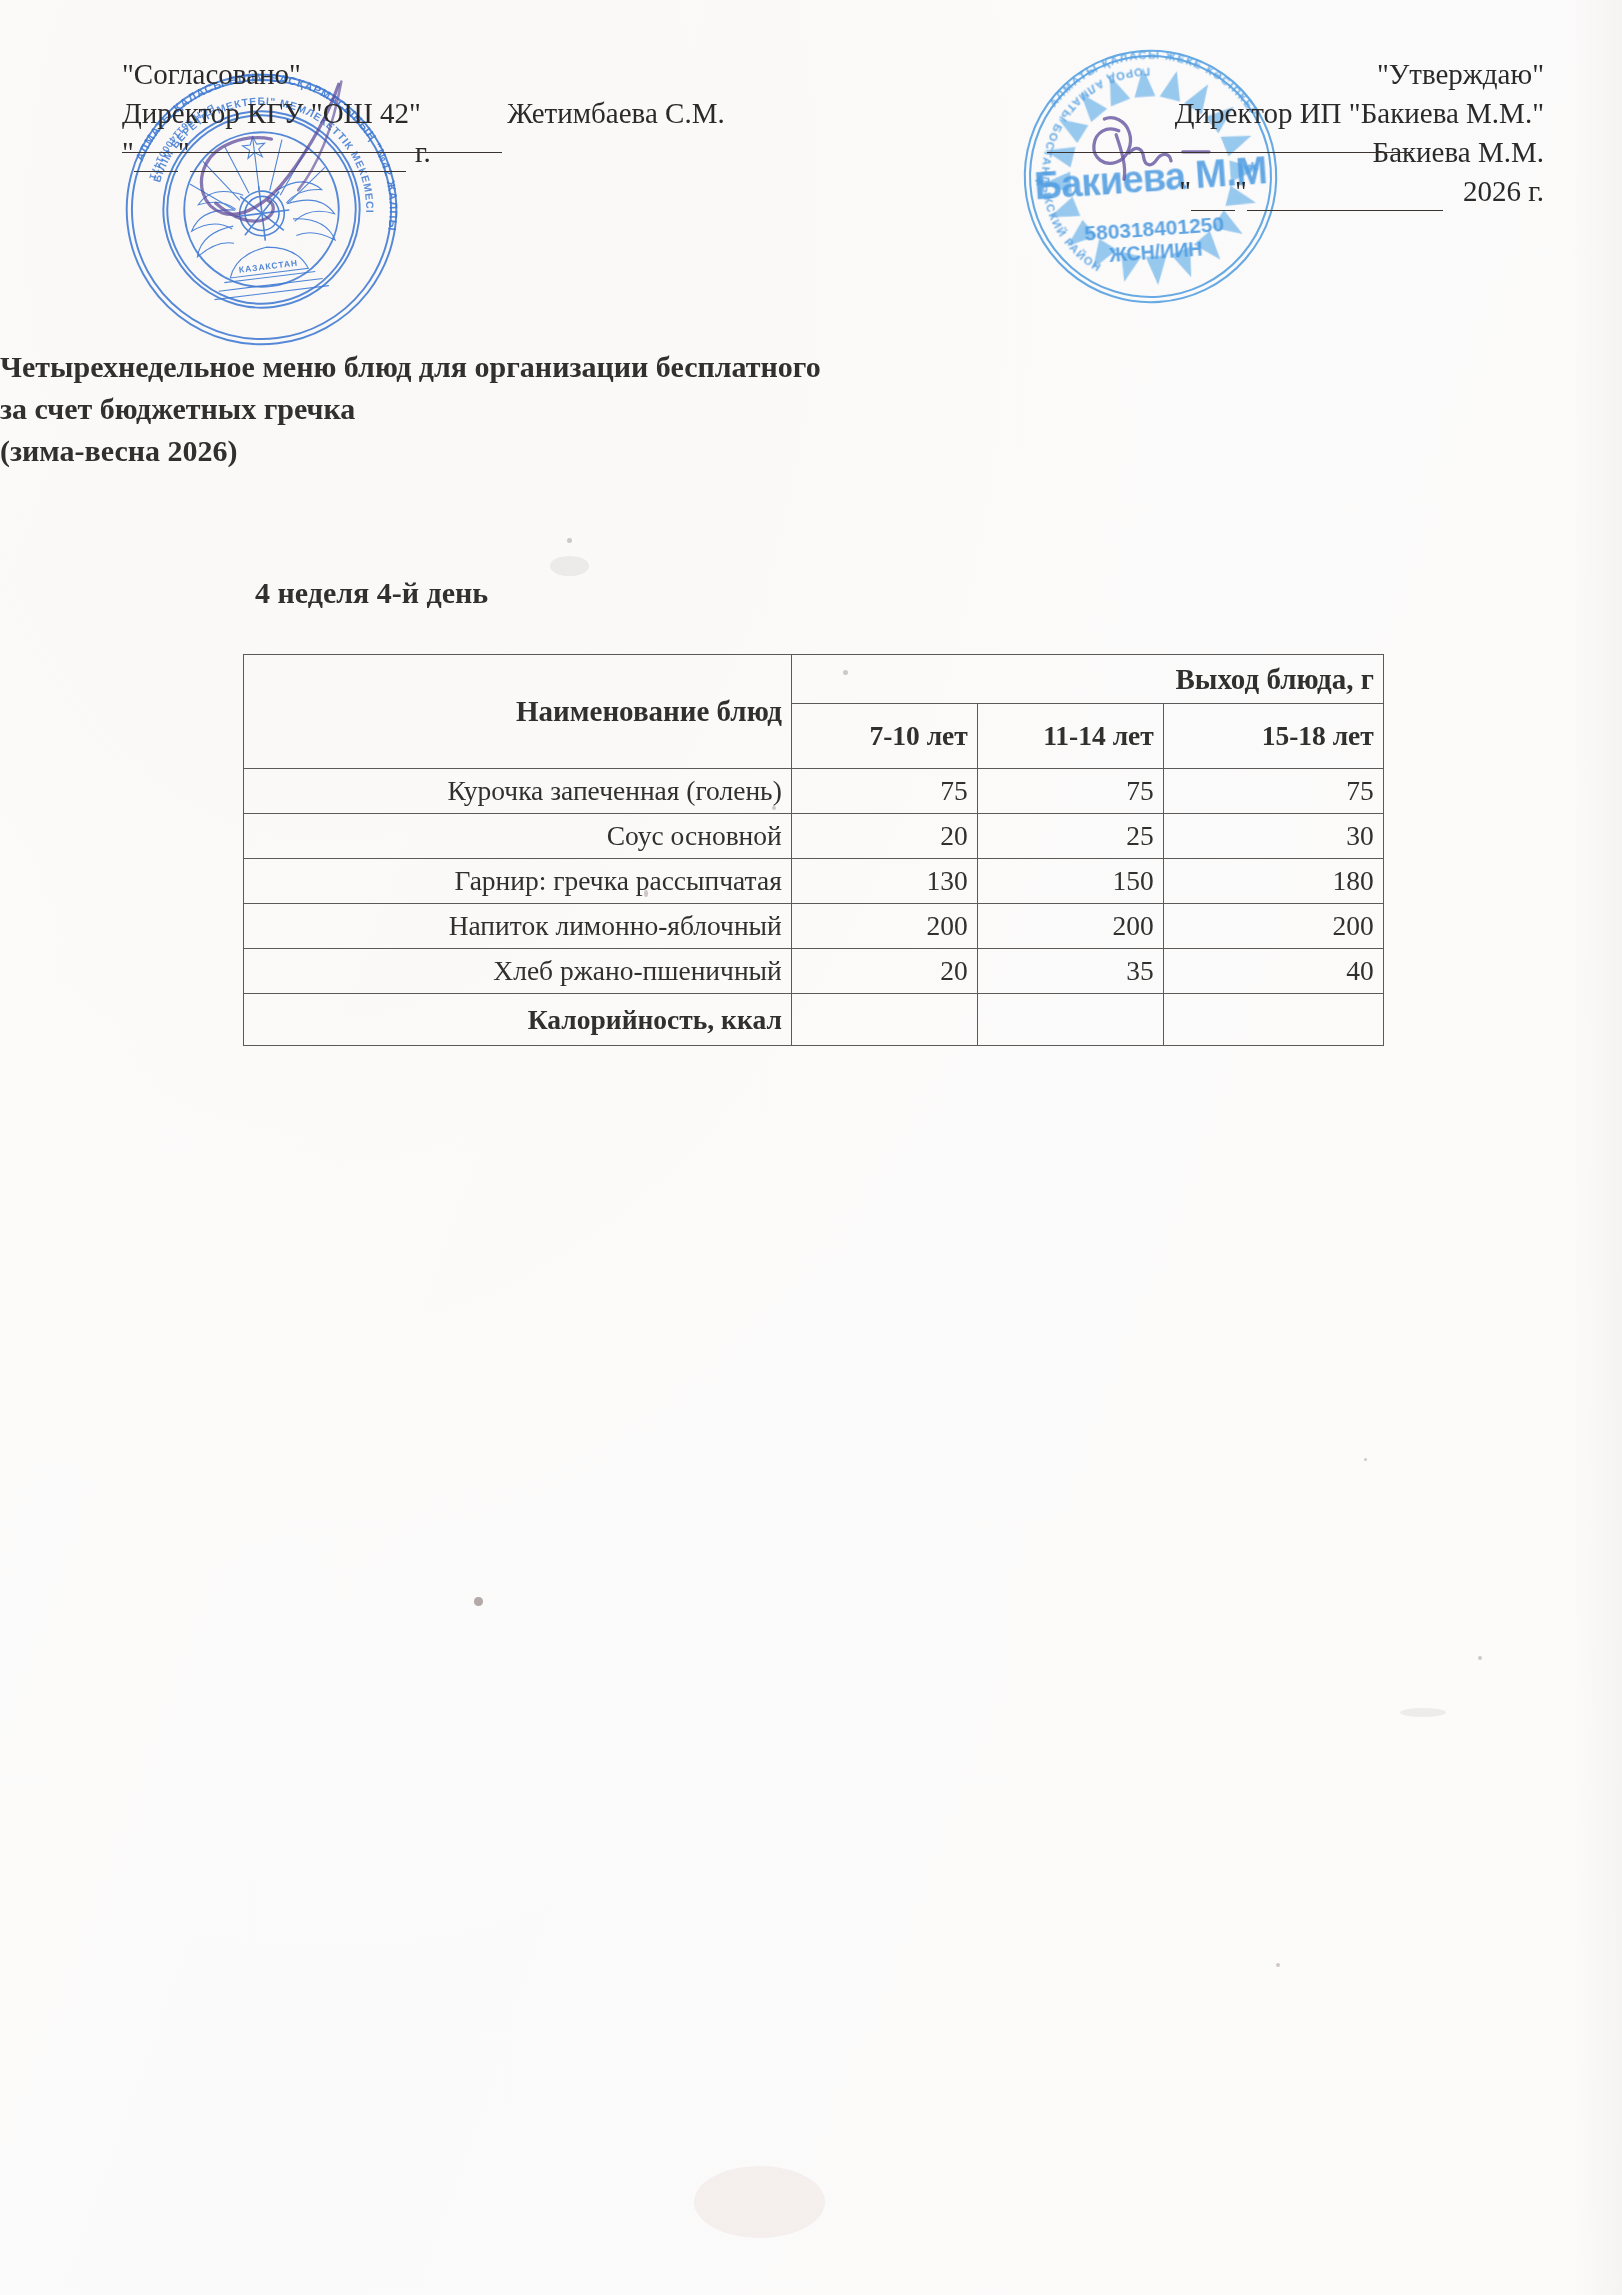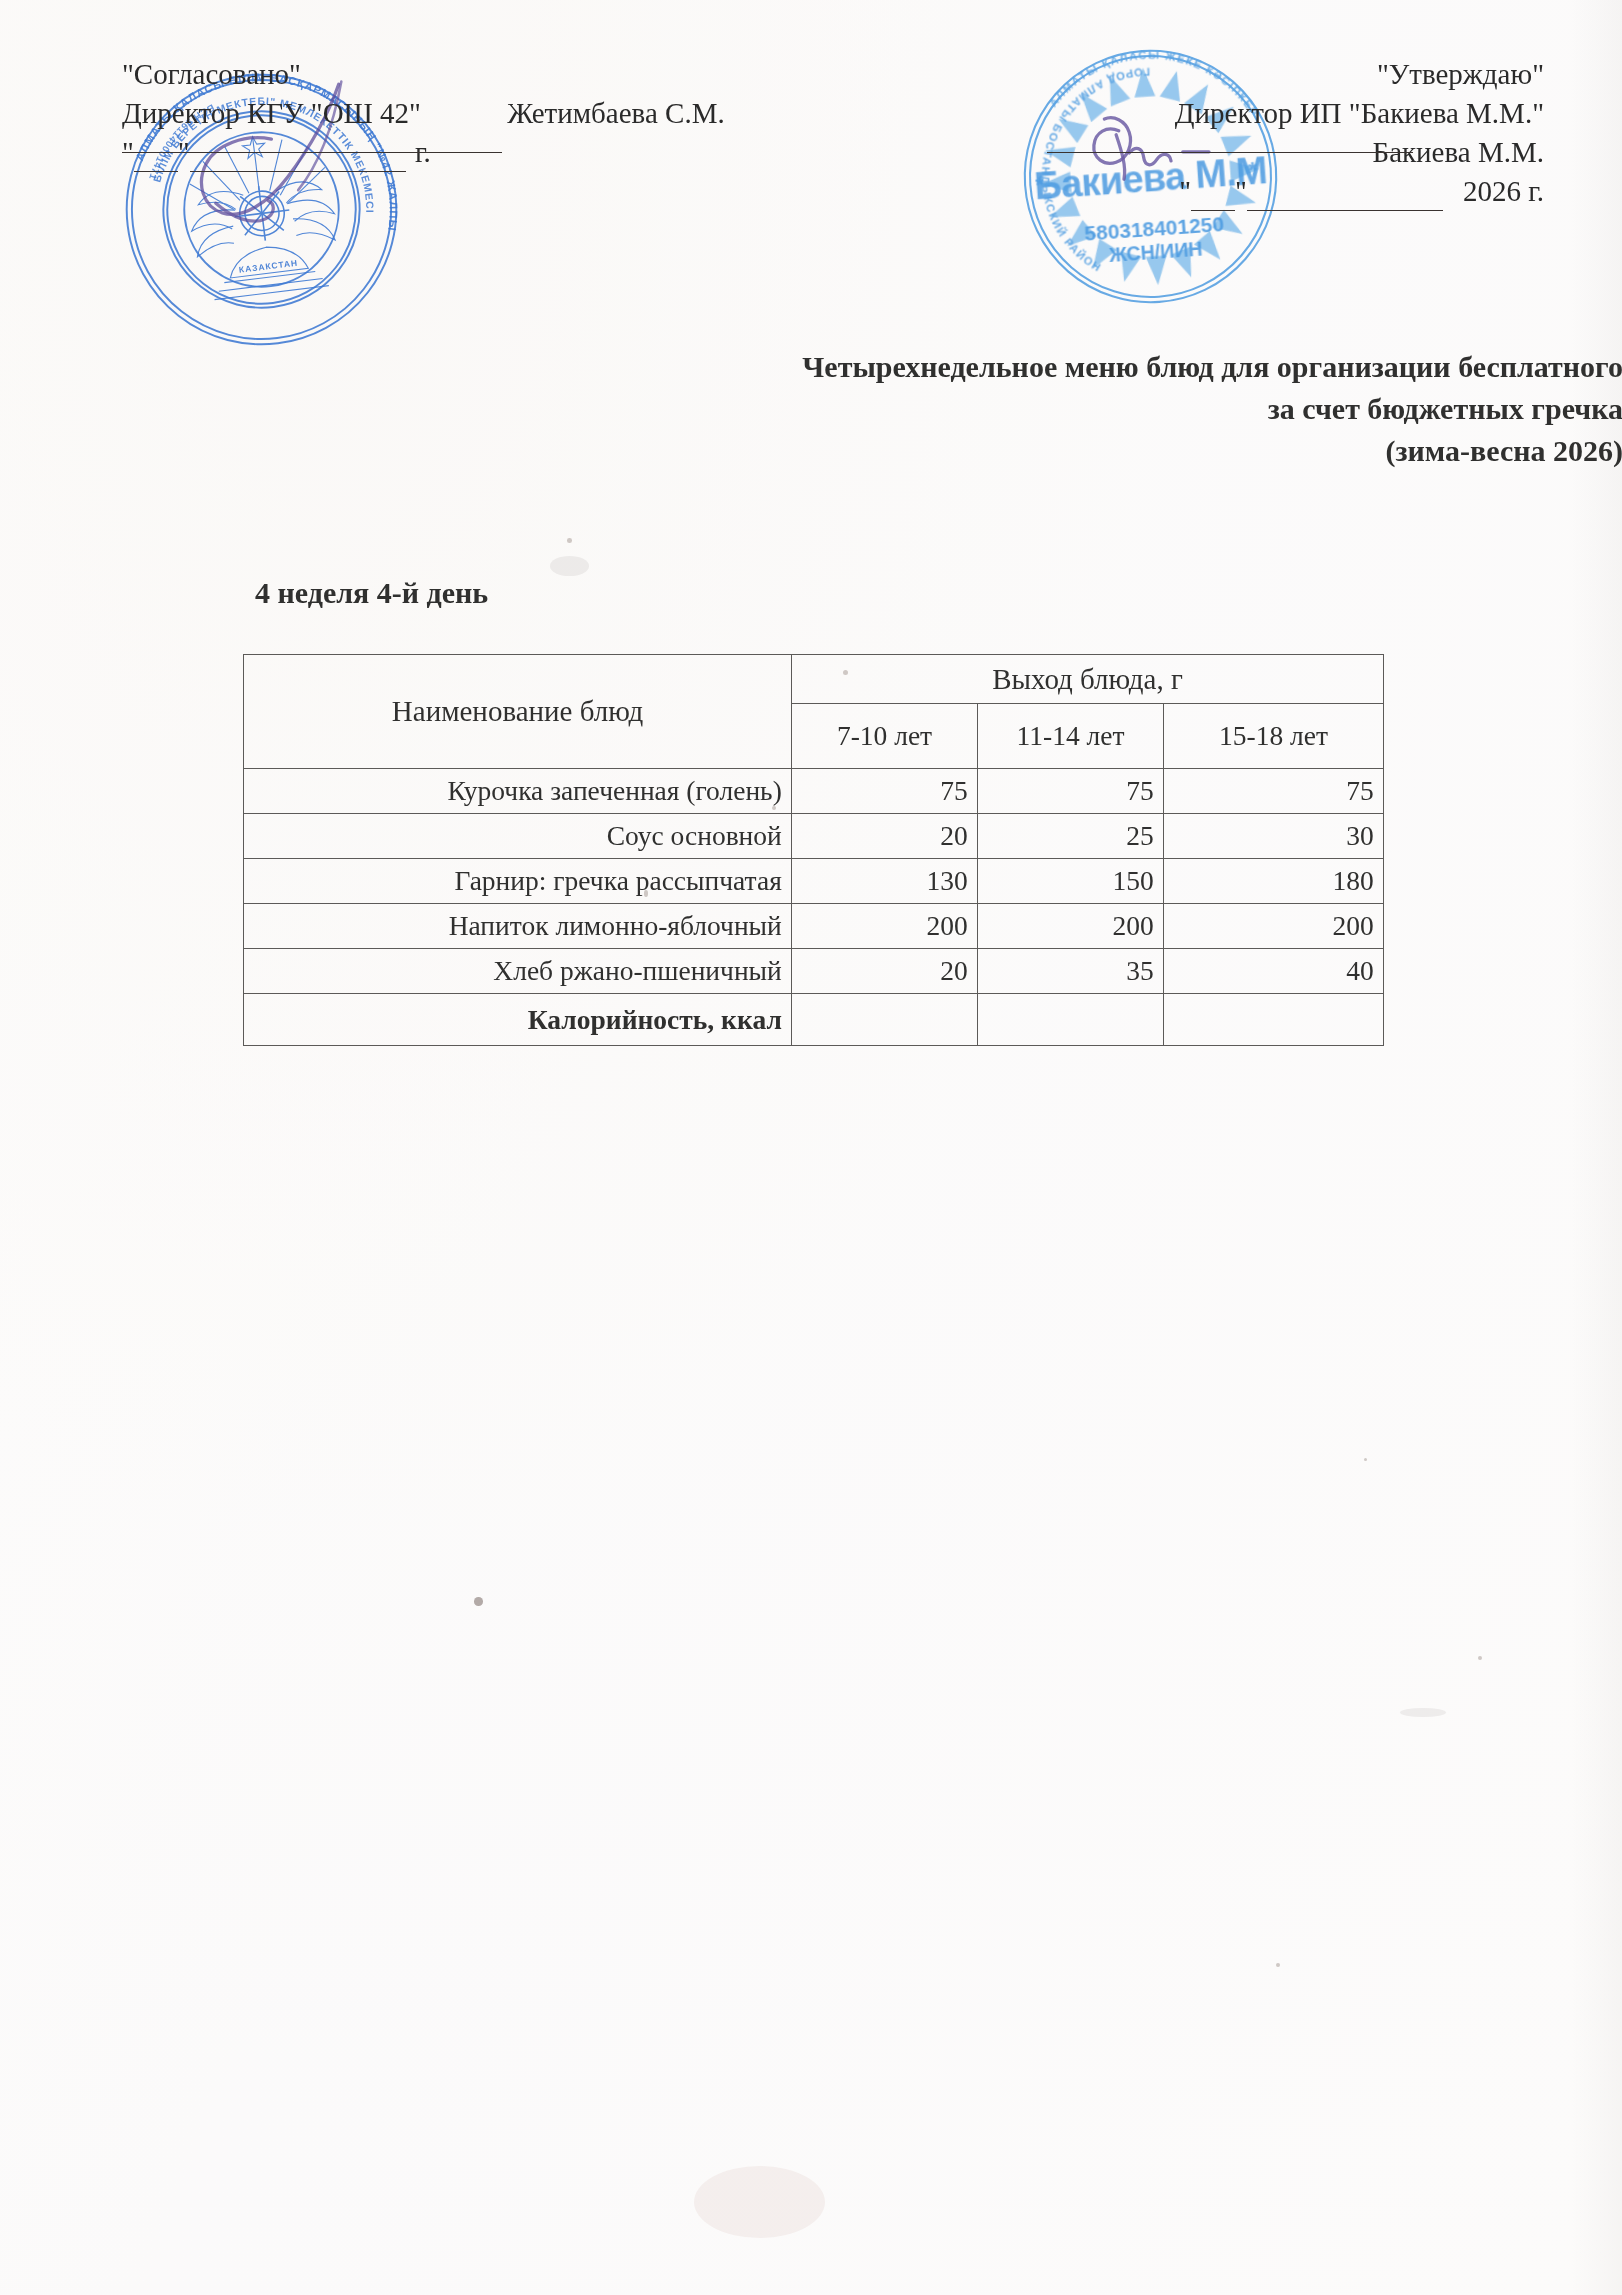--- a/index.html
+++ b/index.html
@@ -77,21 +77,21 @@
   }
   .rule-left  { left: 122px; top: 152px; width: 380px; }
   .rule-right { left: 1047px; top: 152px; width: 366px; }
 
   
   .title {
     position: absolute;
     top: 346px;
     left: 0;
     width: 1623px;
-    text-align: right;
+    text-align: left;
     font-size: 30px;
     font-weight: bold;
     line-height: 42px;
     color: #30302f;
   }
   .title span { display: block; }
 
   
   .week-label {
     position: absolute;
@@ -115,22 +115,22 @@
     table-layout: fixed;
     font-size: 27.5px;
     color: #30302f;
   }
   table.menu th, table.menu td {
     border: 1.3px solid #5c5a58;
     padding: 0 9.2px;
     vertical-align: middle;
   }
   table.menu th {
-    font-weight: normal;
-    text-align: center;
+    font-weight: bold;
+    text-align: right;
   }
   .c-name { width: 548px; }
   .c-age  { width: 186px; }
   .c-age3 { width: 220px; }
 
   th.h-name   { height: 113px; font-size: 29px; }
   th.h-span   { height: 48px;  font-size: 29px; }
   th.h-age    { height: 64px;  font-size: 27.5px; }
 
   td.dish {

